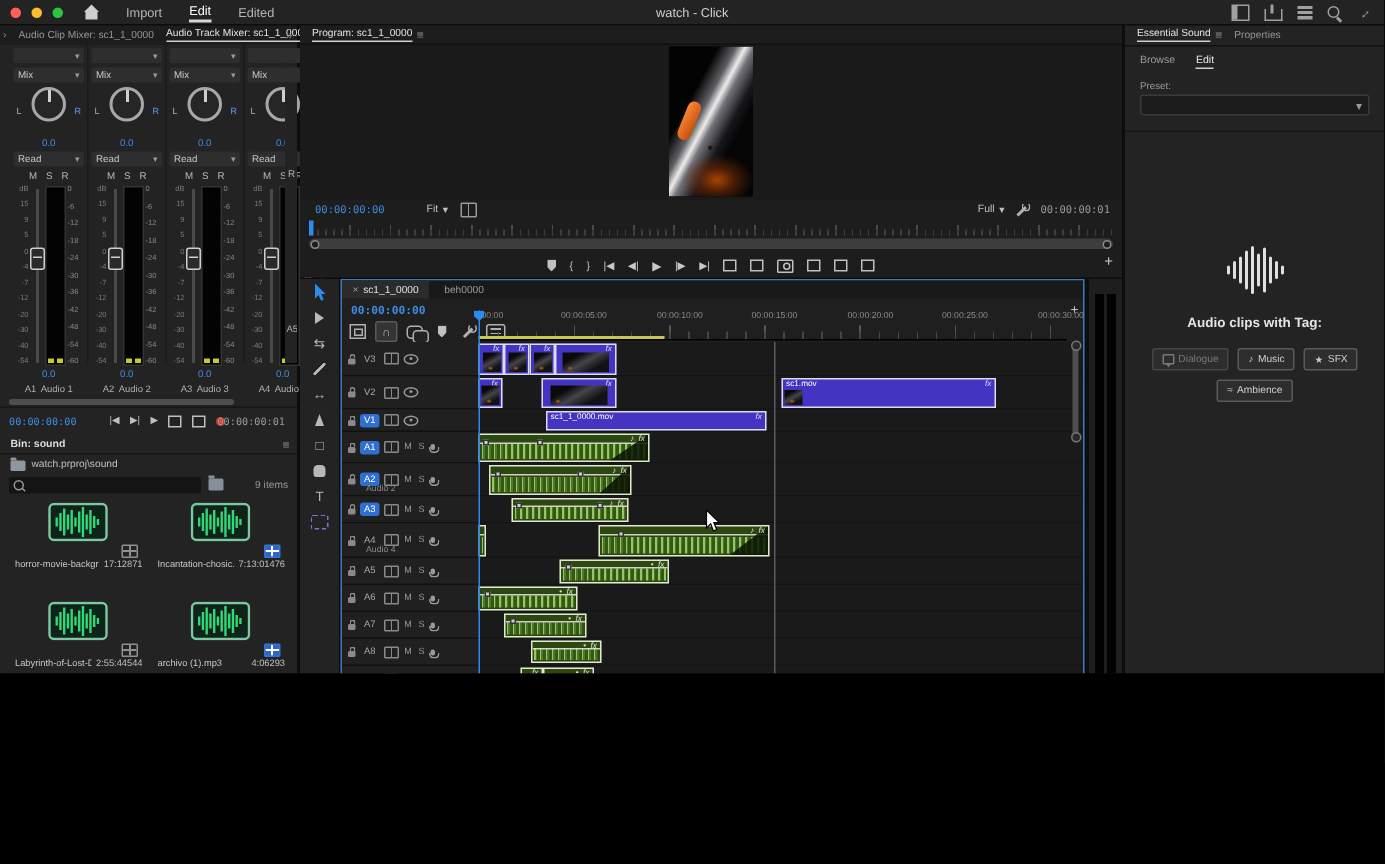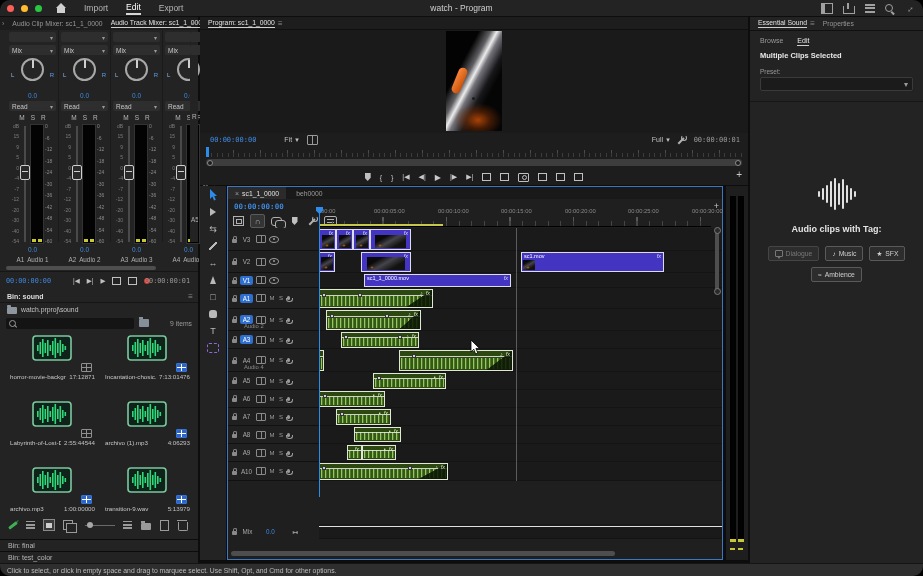--- a/index.html
+++ b/index.html
@@ -1,17 +1,17 @@
 <!DOCTYPE html>
 <html><head>
 <meta charset="utf-8">
 <style>
   html,body{margin:0;padding:0;background:#000;}
-  #app{position:relative;width:923px;height:576px;background:#0d0d0d;overflow:hidden;
-       font-family:"Liberation Sans",sans-serif;color:#c8c8c8;font-size:8px;border-radius:10px;
+  #app{position:relative;width:923px;height:449px;background:#0d0d0d;overflow:hidden;
+       font-family:"Liberation Sans",sans-serif;color:#c8c8c8;font-size:8px;
        -webkit-font-smoothing:antialiased;}
   .mono{font-family:"DejaVu Sans Mono",monospace;}
 
   
   #menubar{position:absolute;left:0;top:0;width:923px;height:16px;background:#232323;display:flex;align-items:center;}
   .tl{width:7px;height:7px;border-radius:50%;margin-left:7px;}
   .tl.red{background:#ff5f57}.tl.yel{background:#febc2e}.tl.grn{background:#28c840}
   .home-ic{width:10px;height:9px;margin-left:14px;position:relative;}
   .home-ic::before{content:"";position:absolute;left:1px;top:3px;width:8px;height:6px;background:#d0d0d0;}
   .home-ic::after{content:"";position:absolute;left:0;top:-1px;border-left:5px solid transparent;border-right:5px solid transparent;border-bottom:5px solid #d0d0d0;}
@@ -269,22 +269,22 @@
 
 <div id="app">
 
   <header id="menubar">
     <span class="tl red"></span>
     <span class="tl yel"></span>
     <span class="tl grn"></span>
     <span class="home-ic"></span>
     <span class="menu-item">Import</span>
     <span class="menu-item active">Edit</span>
-    <span class="menu-item">Export</span>
-    <span id="win-title">watch - Program</span>
+    <span class="menu-item">Edited</span>
+    <span id="win-title">watch - Click</span>
     <span class="mb-icons">
       <span class="mbi mbi-panel"></span>
       <span class="mbi mbi-share"></span>
       <span class="mbi mbi-stack"></span>
       <span class="mbi mbi-search"></span>
       <span class="mbi mbi-full">↔</span>
     </span>
   </header>
 
   <div id="left-tabs">
@@ -1248,21 +1248,20 @@
   <div id="es">
     <div class="tabrow">
       <span class="ptab active">Essential Sound</span>
       <span class="pmenu">≡</span>
       <span class="ptab">Properties</span>
     </div>
     <div class="subtabs">
       <span class="off">Browse</span>
       <span class="on">Edit</span>
     </div>
-    <div class="heading">Multiple Clips Selected</div>
     <div class="preset-lbl">Preset:</div>
     <div class="preset-dd">
       <span class="chev">▾</span>
     </div>
     <div class="sep"></div>
     <div class="wfglyph">
       <i style="height:6px"></i>
         <i style="height:12px"></i>
         <i style="height:18px"></i>
         <i style="height:26px"></i>

